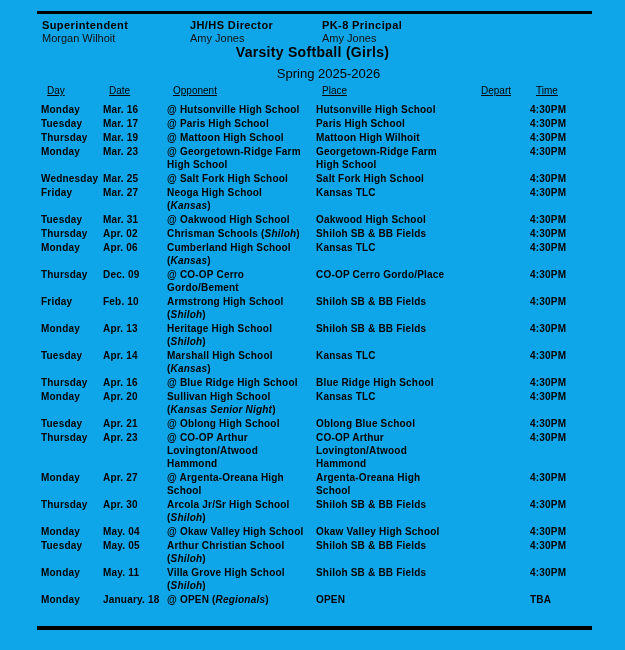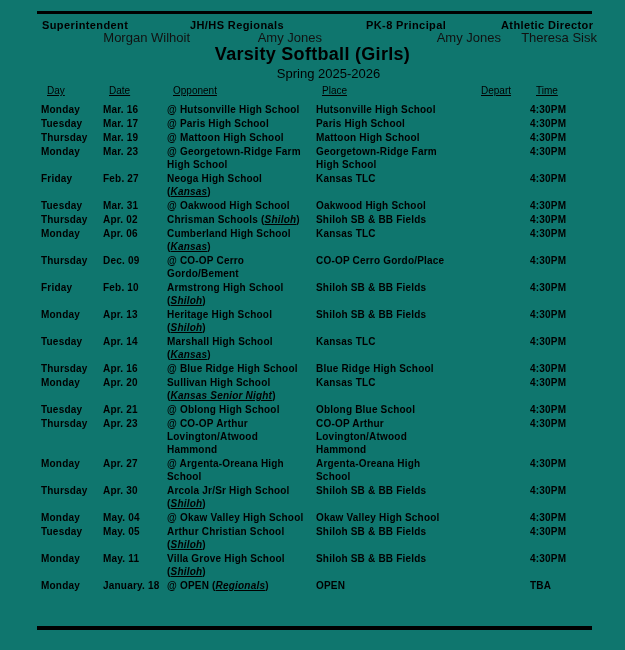--- a/index.html
+++ b/index.html
@@ -1,78 +1,74 @@
 <!DOCTYPE html>
 <html><head>
 <meta charset="utf-8">
 <style>
   * { margin:0; padding:0; box-sizing:border-box; }
   html,body { background:#ffffff; }
   body {
     width:625px; height:650px; overflow:hidden; position:relative;
     font-family:"Liberation Sans", sans-serif; color:#000;
   }
-  .page { position:absolute; inset:0; background:#0f766e; }
+  .page { position:absolute; inset:0; background:#0ea5e9; }
 
   .rule-top    { position:absolute; left:37px; top:11px;  width:555px; height:3px; background:#000; }
   .rule-bottom { position:absolute; left:37px; top:626px; width:555px; height:4px; background:#000; }
 
   .staff-row { position:absolute; left:42px; top:19px; width:555px; display:flex; }
   .staff-col:nth-child(1){ width:148px; }
   .staff-col:nth-child(2){ width:132px; }
-  .staff-col:nth-child(3){ width:135px;margin-left:44px; }
+  .staff-col:nth-child(3){ width:135px; }
   .staff-col:nth-child(4){ flex:1; }
   .staff-role { font-weight:bold; font-size:11px; letter-spacing:0.4px; line-height:12px; }
-  .staff-name { font-size:13px; line-height:10px; margin-top:2px; color:#111;text-align:right; }
+  .staff-name { font-size:11px; line-height:10px; margin-top:2px; color:#111; }
 
   .title    { position:absolute; left:0; top:44px; width:625px; text-align:center;
-              font-size:18px; font-weight:bold; letter-spacing:0.3px; }
+              font-size:14px; font-weight:bold; letter-spacing:0.3px; }
   .subtitle { position:absolute; left:16px; top:66px; width:625px; text-align:center; font-size:13px; }
 
   table.schedule {
     position:absolute; left:41px; top:85px; width:551px;
     border-collapse:collapse; table-layout:fixed;
   }
   col.c1{width:62px;} col.c2{width:64px;} col.c3{width:149px;}
   col.c4{width:159px;} col.c5{width:55px;} col.c6{width:62px;}
   th {
     font-size:10px; font-weight:normal; text-align:left;
     padding:0 0 6px 0; vertical-align:top;
   }
   th span { text-decoration:underline;padding-left:6px; }
   td {
     font-size:10px; font-weight:bold; line-height:13px; letter-spacing:0.2px;
     vertical-align:top; text-align:left;
     padding:1px 2px 0 0; white-space:pre-line;
   }
-  td em { font-style:italic;text-decoration:underline; }
+  td em { font-style:italic; }
 </style>
 </head>
 <body>
 
 <div class="page">
 
   <div class="rule-top"></div>
 
   <div class="staff-row">
     <div class="staff-col">
       <div class="staff-role">Superintendent</div>
       <div class="staff-name">Morgan Wilhoit</div>
     </div>
     <div class="staff-col">
-      <div class="staff-role">JH/HS Regionals</div>
+      <div class="staff-role">JH/HS Director</div>
       <div class="staff-name">Amy Jones</div>
     </div>
     <div class="staff-col">
       <div class="staff-role">PK-8 Principal</div>
       <div class="staff-name">Amy Jones</div>
-    </div>
-    <div class="staff-col">
-      <div class="staff-role">Athletic Director</div>
-      <div class="staff-name">Theresa Sisk</div>
     </div>
   </div>
 
   <div class="title">Varsity Softball (Girls)</div>
   <div class="subtitle">Spring 2025-2026</div>
 
   <table class="schedule">
     <colgroup>
       <col class="c1">
         <col class="c2">
@@ -105,37 +101,45 @@
           <td>Mar. 17</td>
           <td>@ Paris High School</td>
           <td>Paris High School</td>
           <td></td>
           <td>4:30PM</td>
         </tr>
         <tr>
           <td>Thursday</td>
           <td>Mar. 19</td>
           <td>@ Mattoon High School</td>
-          <td>Mattoon High School</td>
+          <td>Mattoon High Wilhoit</td>
           <td></td>
           <td>4:30PM</td>
         </tr>
         <tr>
           <td>Monday</td>
           <td>Mar. 23</td>
           <td>@ Georgetown-Ridge Farm
 High School</td>
           <td>Georgetown-Ridge Farm
 High School</td>
           <td></td>
           <td>4:30PM</td>
         </tr>
         <tr>
+          <td>Wednesday</td>
+          <td>Mar. 25</td>
+          <td>@ Salt Fork High School</td>
+          <td>Salt Fork High School</td>
+          <td></td>
+          <td>4:30PM</td>
+        </tr>
+        <tr>
           <td>Friday</td>
-          <td>Feb. 27</td>
+          <td>Mar. 27</td>
           <td>Neoga High School
 (<em>Kansas</em>)</td>
           <td>Kansas TLC</td>
           <td></td>
           <td>4:30PM</td>
         </tr>
         <tr>
           <td>Tuesday</td>
           <td>Mar. 31</td>
           <td>@ Oakwood High School</td>

